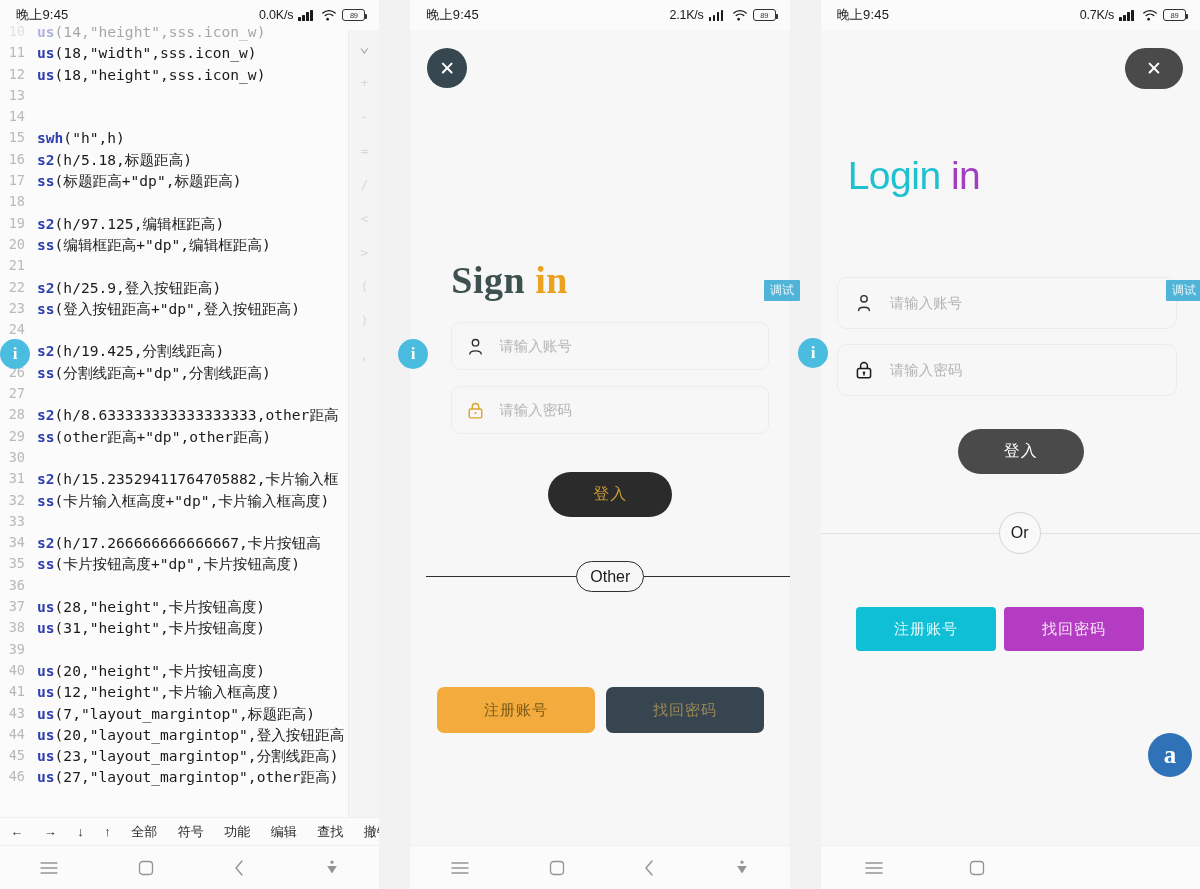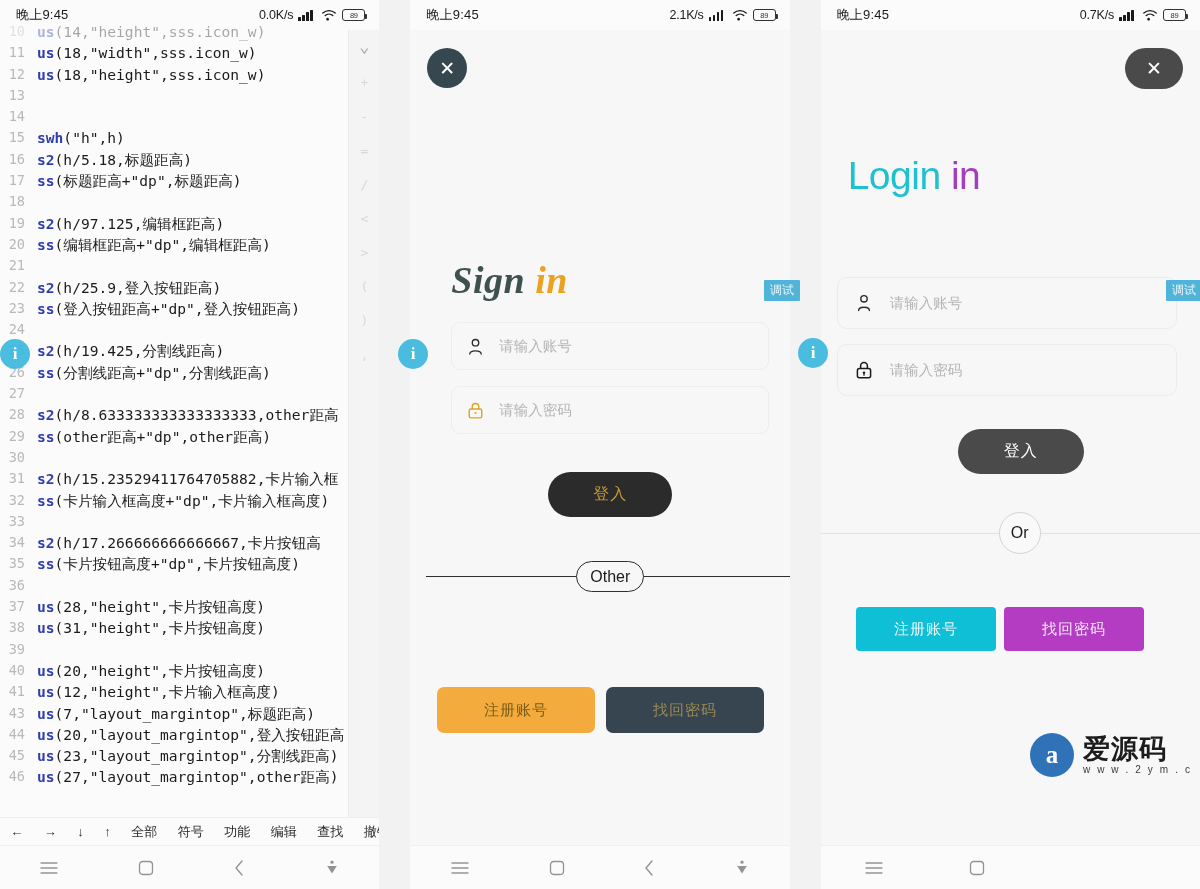--- a/index.html
+++ b/index.html
@@ -97,21 +97,21 @@
   .p2-close { top: 48px; left: 17px; }
   .p3-close {
     top: 48px; right: 17px; width: 58px; height: 41px; border-radius: 21px;
     background: #4a4a4a; position: absolute; display:flex; align-items:center; justify-content:center;
     color: #fff; font-size: 19px;
   }
 
   .title-sign {
     position: absolute; top: 258px; left: 41px;
     font-family: "Liberation Serif", "DejaVu Serif", serif;
-    font-size: 38px; font-weight: bold; letter-spacing: .5px; font-style: italic;
+    font-size: 38px; font-weight: bold; letter-spacing: .5px;
   }
   .title-sign .w1 { color: #3f514e; }
   .title-sign .w2 { color: #eaa220; }
 
   .field-2 {
     position: absolute; left: 41px; width: 318px; height: 48px;
     background: #f7f7f7; border: 1px solid #ededed; border-radius: 9px;
     display: flex; align-items: center; padding: 0 14px; gap: 14px;
   }
   .field-2.f-user { top: 322px; }
@@ -495,19 +495,15 @@
 
   <div class="debug-badge dbg-a">调试</div>
   <div class="debug-badge dbg-b">调试</div>
 
   <div class="fab-info fab-a">i</div>
   <div class="fab-info fab-b">i</div>
   <div class="fab-info fab-c">i</div>
 
   <div class="watermark">
     <div class="wm-logo">a</div>
-    <div class="wm-txt">
-      <div class="wm-main">爱源码</div>
-      <div class="wm-sub">w w w . 2 y m . c</div>
-    </div>
   </div>
 
 </div>
 
 </body></html>

